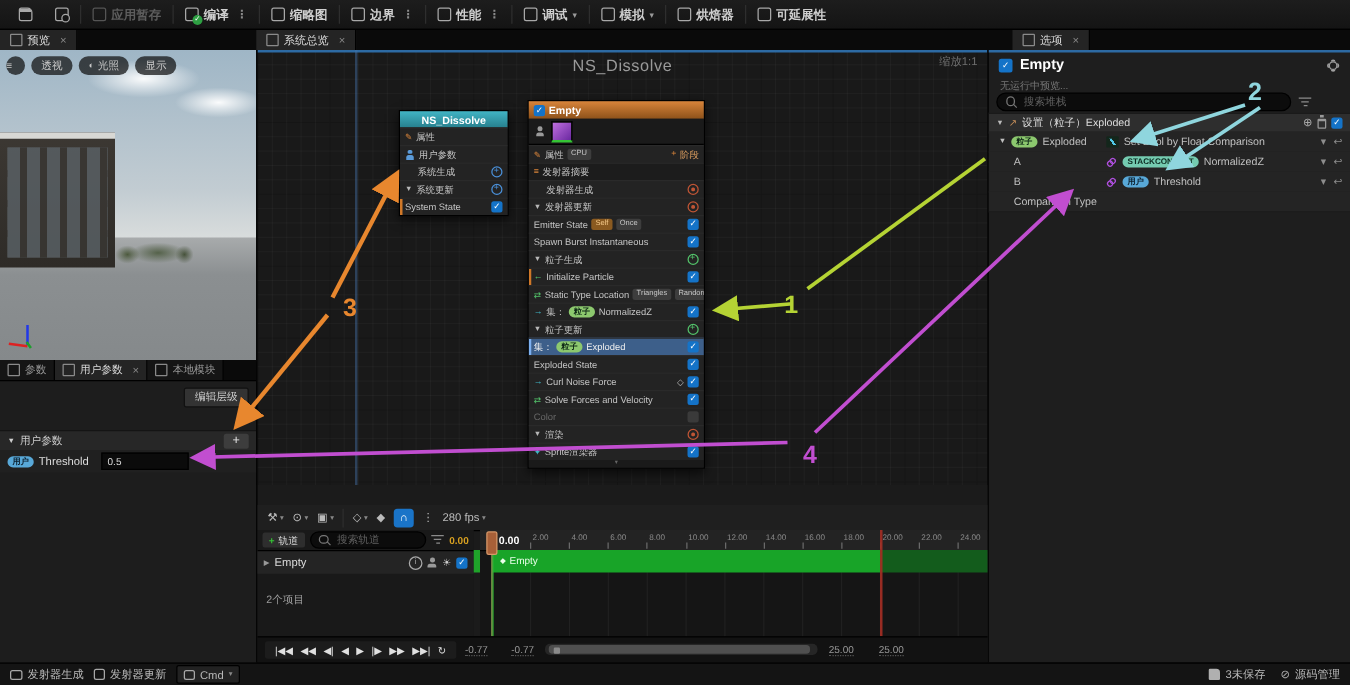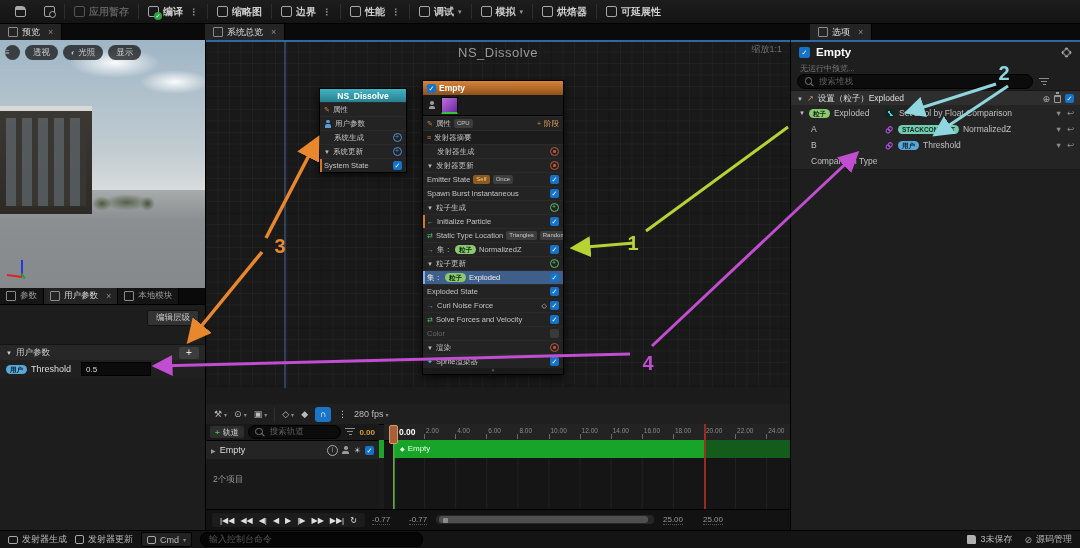--- a/index.html
+++ b/index.html
@@ -675,23 +675,20 @@
       <span>发射器生成</span>
     </span>
   <span class="sb-item">
       <span class="tbi" style="width:9px;height:9px"></span>
       <span>发射器更新</span>
     </span>
   <span class="sb-cmd">
       <span class="tbi" style="width:9px;height:8px"></span>
       <span>Cmd</span>
       <span style="font-size:6px;color:#888">▾</span>
-    </span>
-  <span class="sb-console">
-      <span>输入控制台命令</span>
     </span>
   <span class="sb-right">
     <span class="sb-item">
         <span class="i-disk"></span>
         <span>3未保存</span>
       </span>
     <span class="sb-item">
         <span style="color:#aaa">⊘</span>
         <span>源码管理</span>
       </span>

